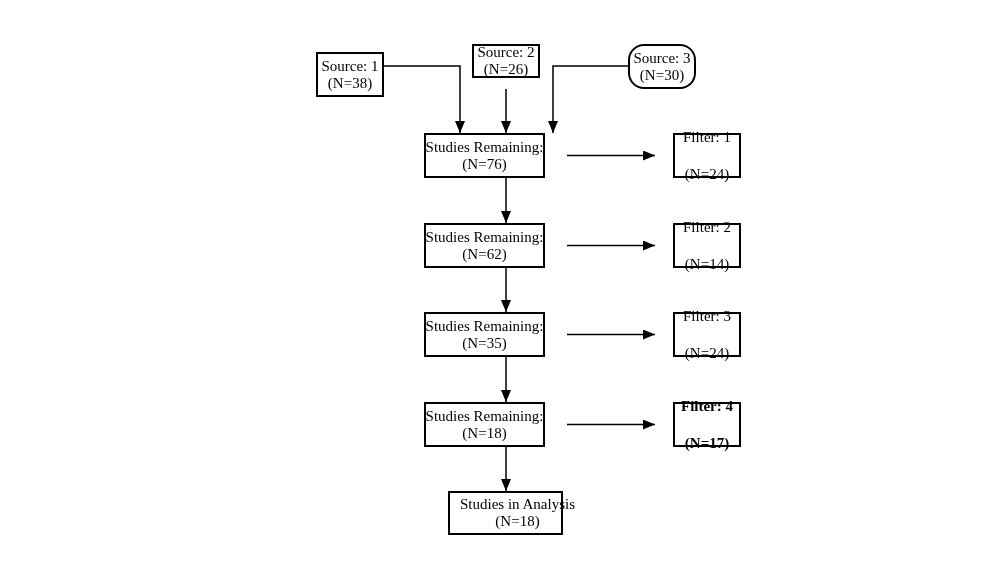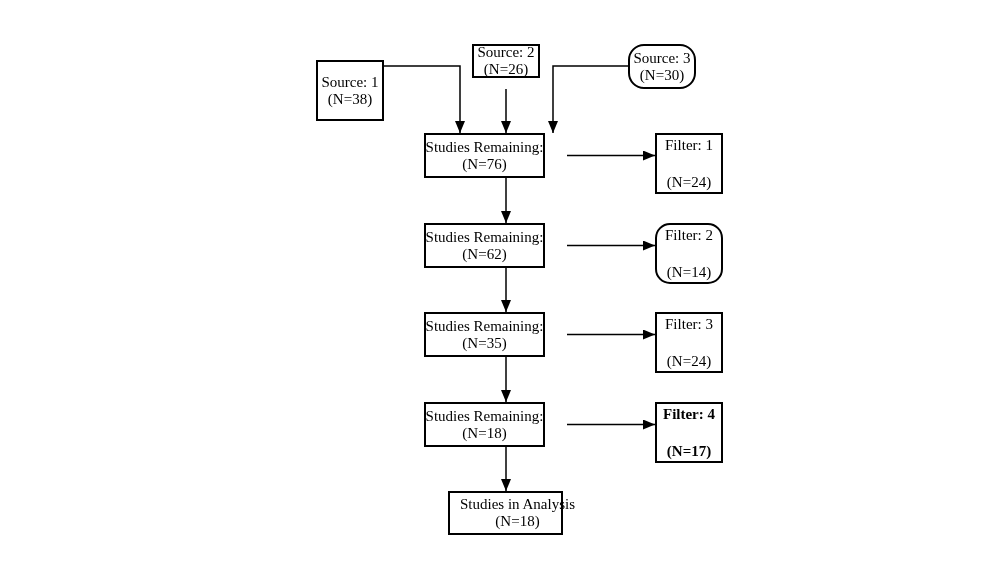--- a/index.html
+++ b/index.html
@@ -37,33 +37,33 @@
     display: flex;
     flex-direction: column;
     align-items: center;
     justify-content: center;
     text-align: center;
     font-size: 15px;
     line-height: 17px;
     white-space: nowrap;
   }
   
-  #src1 { left: 316px; top: 60px; width: 68px; height: 61px; }
+  #src1 { left: 316px; top: 52px; width: 68px; height: 45px; }
   #src2 { left: 472px; top: 44px; width: 68px; height: 34px; }
   #src3 { left: 628px; top: 44px; width: 68px; height: 45px; border-radius: 16px; }
   
   .remain { left: 424px; width: 121px; height: 45px; }
   #rem1 { top: 133px; }
   #rem2 { top: 223px; }
   #rem3 { top: 312px; }
   #rem4 { top: 402px; }
   
-  .filter { left: 655px; width: 68px; height: 61px; gap: 20px; }
+  .filter { left: 673px; width: 68px; height: 45px; gap: 20px; }
   #fil1 { top: 133px; }
-  #fil2 { top: 223px; border-radius: 15px; }
+  #fil2 { top: 223px; }
   #fil3 { top: 312px; justify-content: center; }
   #fil4 { top: 402px; font-weight: bold; }
   
   #final { left: 448px; top: 491px; width: 115px; height: 44px; padding-left: 24px; }
 </style>
 </head>
 <body>
 
 <div class="canvas">
 

